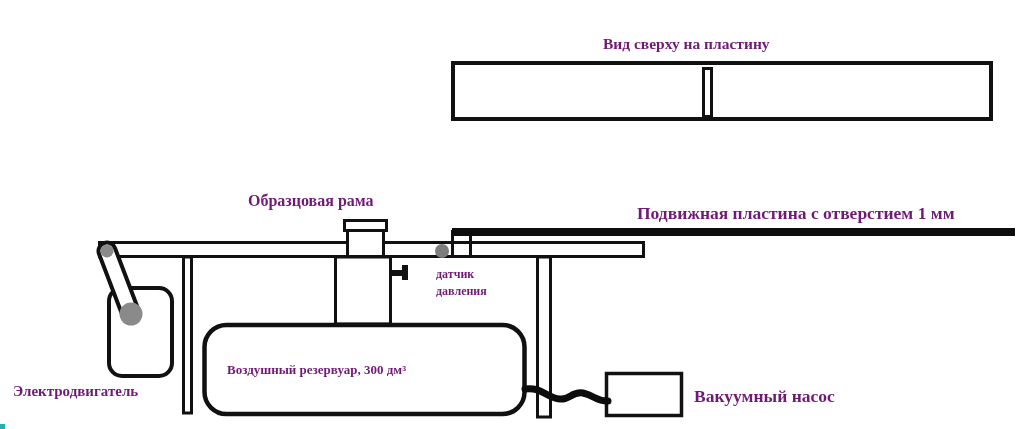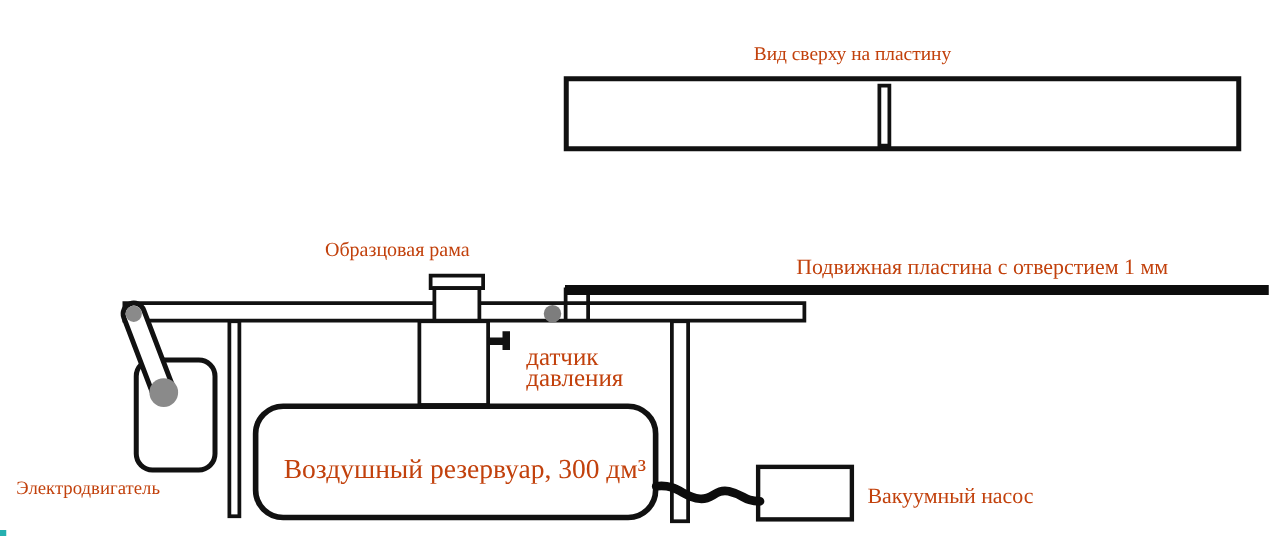--- a/index.html
+++ b/index.html
@@ -6,30 +6,30 @@
   #canvas{
     position:relative;
     width:1024px;height:429px;
     background:#ffffff;
     font-family:"Liberation Serif","DejaVu Serif",serif;
     overflow:hidden;
   }
   #drawing{position:absolute;left:0;top:0;}
   .lbl{
     position:absolute;
-    font-weight:normal;
-    color:#c2410c;
+    font-weight:bold;
+    color:#701a75;
     white-space:nowrap;
     line-height:1.05;
   }
   .lbl-topview{left:603px;top:36px;font-size:15.5px;}
-  .lbl-frame{left:260px;top:193px;font-size:16px;}
+  .lbl-frame{left:248px;top:193px;font-size:16px;}
   .lbl-plate{left:637px;top:204px;font-size:17.5px;}
-  .lbl-sensor{left:421px;top:266px;font-size:20px;white-space:normal;width:92px;line-height:17px;margin-top:12px;}
-  .lbl-reservoir{left:227px;top:363px;font-size:22px;}
+  .lbl-sensor{left:436px;top:266px;font-size:12px;white-space:normal;width:92px;line-height:17px;}
+  .lbl-reservoir{left:227px;top:363px;font-size:13px;}
   .lbl-motor{left:13px;top:384px;font-size:15px;}
   .lbl-pump{left:694px;top:387px;font-size:17.5px;}
 </style>
 </head>
 <body>
 
 <div id="canvas">
 
   <svg id="drawing" width="1024" height="429" viewBox="0 0 1024 429">
 

